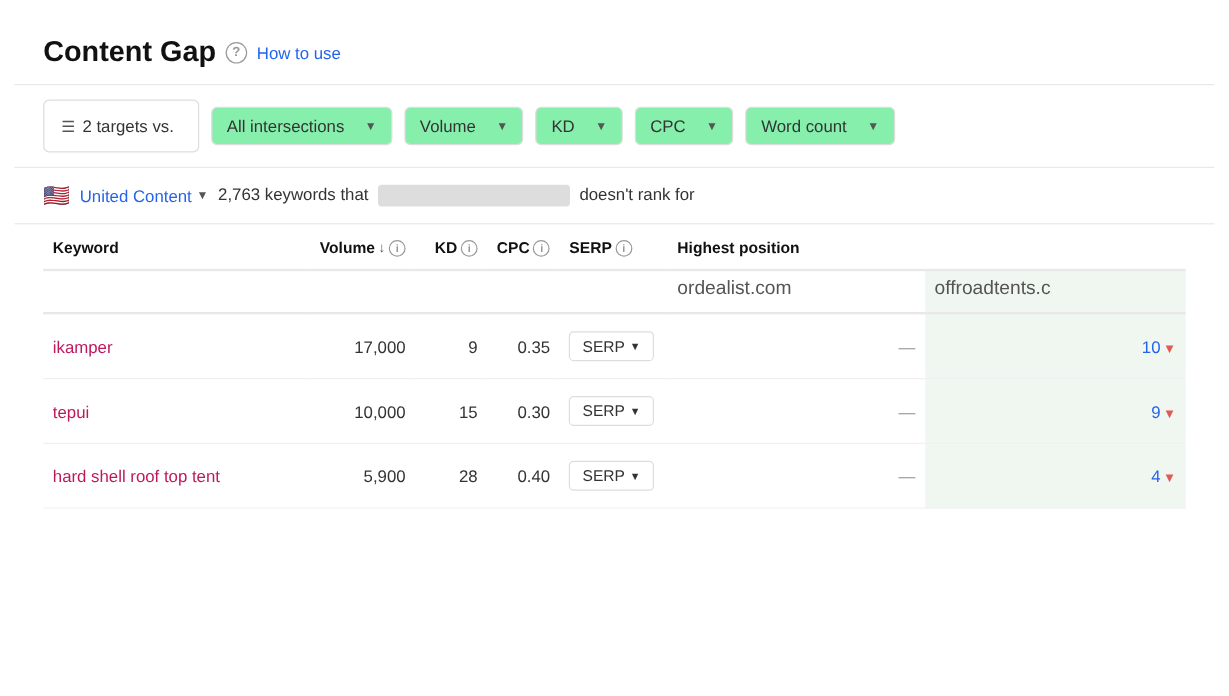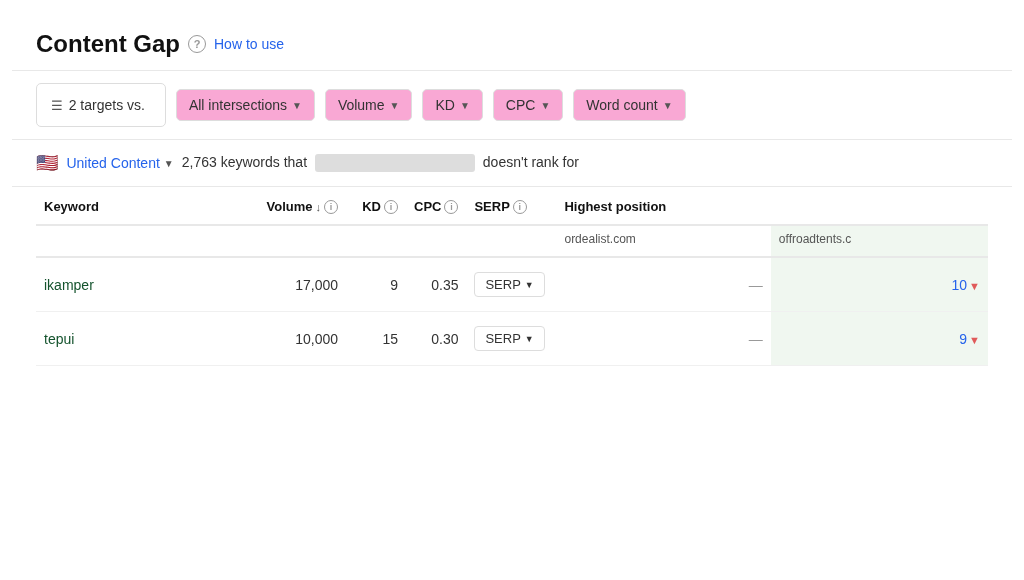--- a/index.html
+++ b/index.html
@@ -77,25 +77,25 @@
       flex: 1;
       max-width: 250px;
       background: #f0f0f0;
       border-radius: 4px;
       height: 28px;
       display: inline-block;
     }
     .dropdown-btn {
       display: flex;
       align-items: center;
-      gap: 5px;
+      gap: 17px;
       padding: 7px 12px;
       border: 1.5px solid #ddd;
       border-radius: 5px;
-      background: #f9a8d4;
+      background: #86efac;
       color: #333;
       font-size: 14px;
       cursor: pointer;
       white-space: nowrap;
     }
     .chevron {
       font-size: 10px;
       color: #555;
     }
     
@@ -175,33 +175,33 @@
       cursor: pointer;
     }
     .sort-icon {
       color: #555;
       font-size: 11px;
     }
     .subheader-row th {
       padding: 6px 8px 10px 8px;
       font-weight: 500;
       color: #555;
-      font-size: 12px;
+      font-size: 16px;
       border-bottom: 1px solid #e8e8e8;
     }
     tbody tr {
       border-bottom: 1px solid #f0f0f0;
     }
     tbody td {
       padding: 14px 8px;
       font-size: 14px;
       color: #333;
     }
     .keyword-link {
-      color: #14532d;
+      color: #be185d;
       text-decoration: none;
       cursor: pointer;
     }
     .number-col {
       text-align: right;
     }
     .dash {
       color: #999;
     }
     .serp-btn {
@@ -364,17 +364,26 @@
           </tr>
           <tr>
             <td><a class="keyword-link">tepui</a></td>
             <td class="number-col">10,000</td>
             <td class="number-col">15</td>
             <td class="number-col">0.30</td>
             <td><button class="serp-btn">SERP <span style="font-size:9px;">▼</span></button></td>
             <td class="position-col"><span class="dash">—</span></td>
             <td class="position-col highlighted-col"><span class="position-value">9</span><span class="trend-down">▼</span></td>
           </tr>
+          <tr>
+            <td><a class="keyword-link">hard shell roof top tent</a></td>
+            <td class="number-col">5,900</td>
+            <td class="number-col">28</td>
+            <td class="number-col">0.40</td>
+            <td><button class="serp-btn">SERP <span style="font-size:9px;">▼</span></button></td>
+            <td class="position-col"><span class="dash">—</span></td>
+            <td class="position-col highlighted-col"><span class="position-value">4</span><span class="trend-down">▼</span></td>
+          </tr>
         </tbody>
     </table>
   </div>
 
 </div>
 
 </body></html>

